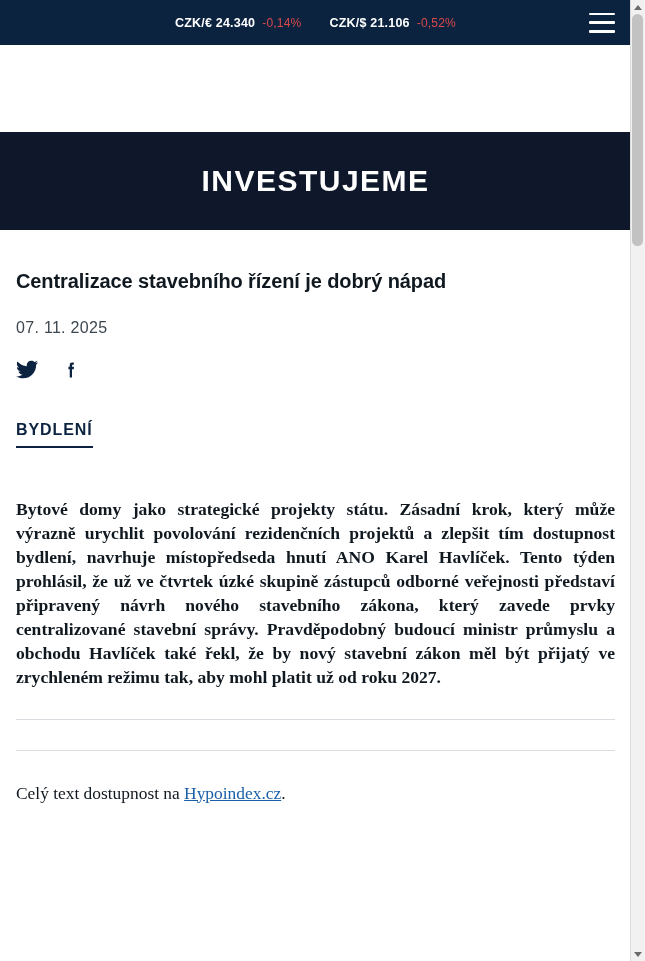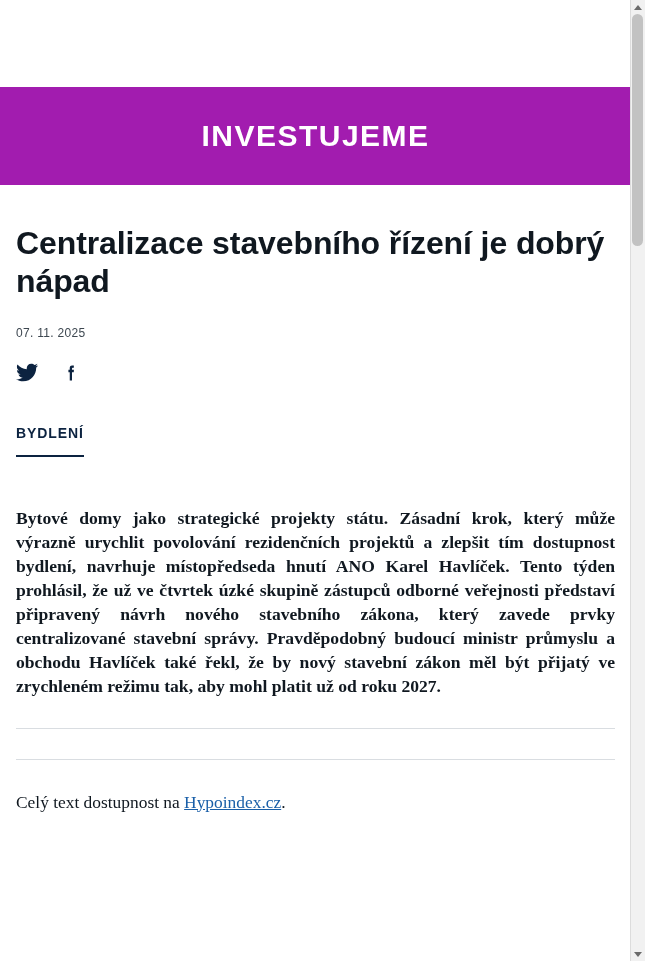--- a/index.html
+++ b/index.html
@@ -73,46 +73,46 @@
     border-radius: 1px;
   }
   
   .ad-band {
     height: 87px;
     background: #ffffff;
   }
   
   .masthead {
     height: 98px;
-    background: #a21caf;
+    background: #0f172a;
     display: flex;
     align-items: center;
     justify-content: center;
   }
   .logo {
     color: #ffffff;
     font-size: 30px;
     letter-spacing: 1.5px;
     font-weight: 600;
     font-family: "Liberation Sans", sans-serif;
   }
   
   .article {
     padding: 0 16px;
   }
   .article-title {
-    font-size: 32px;
+    font-size: 20px;
     line-height: 1.18;
     color: #101820;
     font-weight: 700;
     margin: 40px 0 0 0;
     letter-spacing: -0.1px;
   }
   .article-date {
-    font-size: 12px;
+    font-size: 16px;
     color: #3d4750;
     margin-top: 25px;
     letter-spacing: 0.3px;
   }
   .share-row {
     display: flex;
     align-items: center;
     gap: 22px;
     margin-top: 22px;
   }
@@ -123,25 +123,25 @@
     align-items: center;
     justify-content: center;
     cursor: pointer;
   }
   .share-icon svg { display: block; }
   .category-wrap {
     margin-top: 40px;
   }
   .category-tag {
     display: inline-block;
-    font-size: 14px;
+    font-size: 16px;
     font-weight: bold;
     letter-spacing: 0.9px;
     color: #0c2340;
-    padding-bottom: 14px;
+    padding-bottom: 7px;
     border-bottom: 2.5px solid #0c2340;
     cursor: pointer;
     text-align: center;
   }
   .lead {
     font-family: "Liberation Serif", serif;
     font-size: 17.6px;
     line-height: 1.365;
     font-weight: bold;
     color: #101820;
@@ -206,20 +206,37 @@
     background: #c2c2c2;
     border-radius: 6px;
     cursor: pointer;
   }
 </style>
 </head>
 <body>
 
 <div class="viewport">
 
+  <div class="ticker-bar">
+    <div class="ticker-items">
+      <div class="ticker-item">
+        <span class="ticker-label">CZK/€ 24.340</span>
+        <span class="ticker-change" style="color: rgb(217, 74, 74);">-0,14%</span>
+      </div>
+      <div class="ticker-item">
+        <span class="ticker-label">CZK/$ 21.106</span>
+        <span class="ticker-change" style="color: rgb(217, 74, 74);">-0,52%</span>
+      </div>
+    </div>
+    <div class="hamburger">
+      <span></span>
+      <span></span>
+      <span></span>
+    </div>
+  </div>
 
   <div class="ad-band"></div>
 
   <div class="masthead">
     <div class="logo">INVESTUJEME</div>
   </div>
 
   <div class="article">
     <h1 class="article-title">Centralizace stavebního řízení je dobrý nápad</h1>
     <div class="article-date">07. 11. 2025</div>

